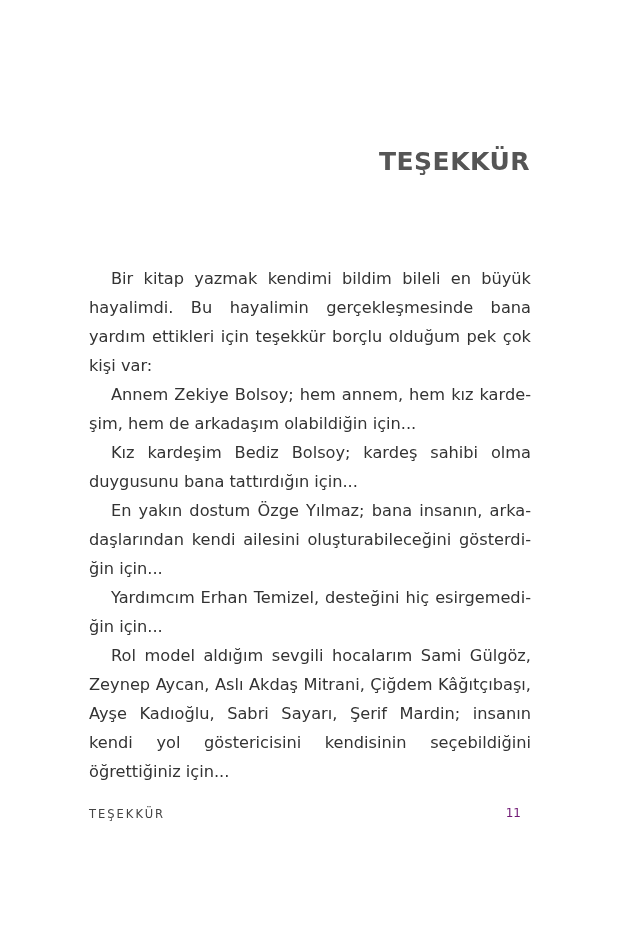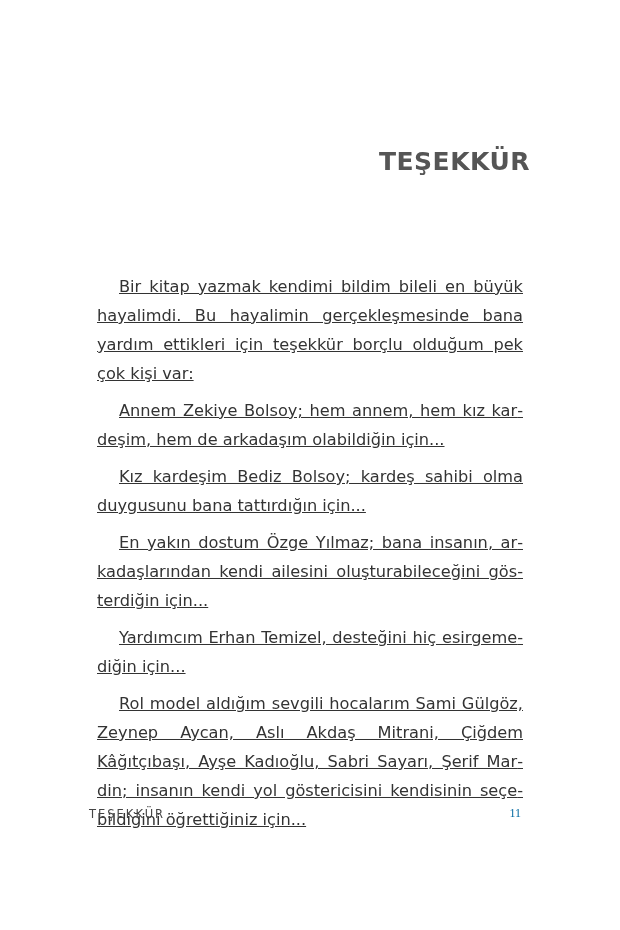--- a/index.html
+++ b/index.html
@@ -29,44 +29,42 @@
     .body-text {
       position: absolute;
       top: 264px;
       left: 89px;
       width: 442px;
       font-size: 16.2px;
       line-height: 29px;
       color: #333333;
     }
     .body-text p {
-      margin: 8px;
+      margin: 0;
       text-align: justify;
       text-indent: 22px;
       hyphens: manual;
-      text-decoration: underline;
     }
     .body-text p.first {
       text-indent: 22px;
     }
     .footer-running-head {
       position: absolute;
       top: 807px;
       left: 89px;
       font-size: 11.5px;
       letter-spacing: 2px;
       color: #444444;
     }
     .footer-page-number {
       position: absolute;
       top: 806px;
       right: 99px;
       font-size: 12px;
-      color: #0369a1;
-      font-family: Liberation Serif, serif;
+      color: #701a75;
     }
   </style>
 </head>
 <body>
 
 <h1 class="page-title">TEŞEKKÜR</h1>
 
 <div class="body-text">
   <p class="first">Bir kitap yazmak kendimi bildim bileli en büyük hayalimdi. Bu hayalimin gerçekleşmesinde bana yardım ettikleri için teşekkür borçlu olduğum pek çok kişi var:</p>
   <p>Annem Zekiye Bolsoy; hem annem, hem kız kar­de­şim, hem de arkadaşım olabildiğin için...</p>

